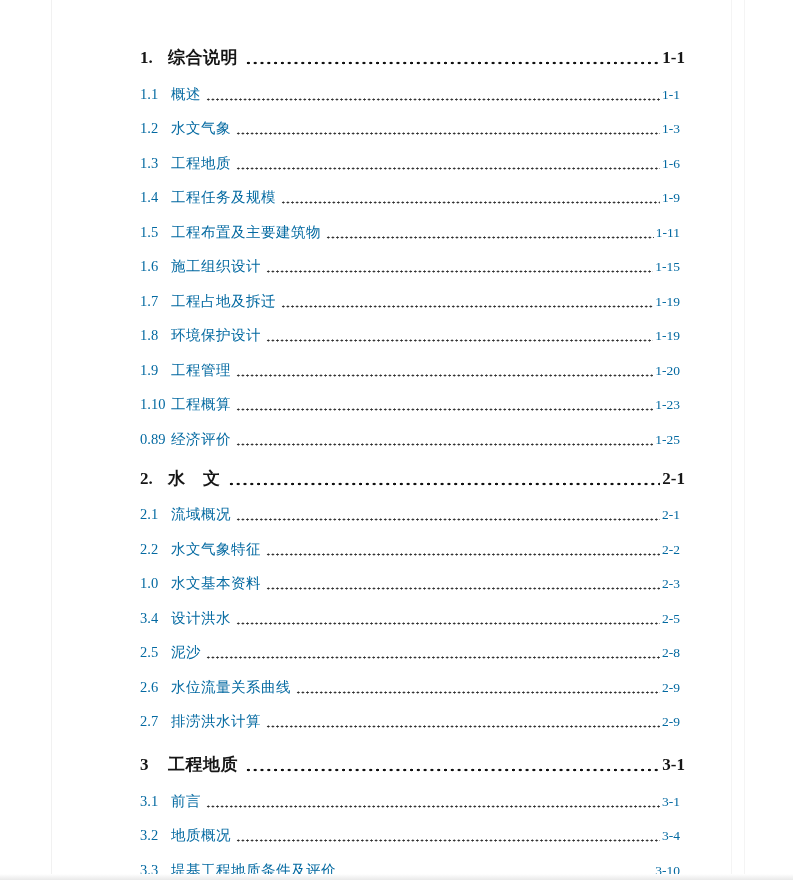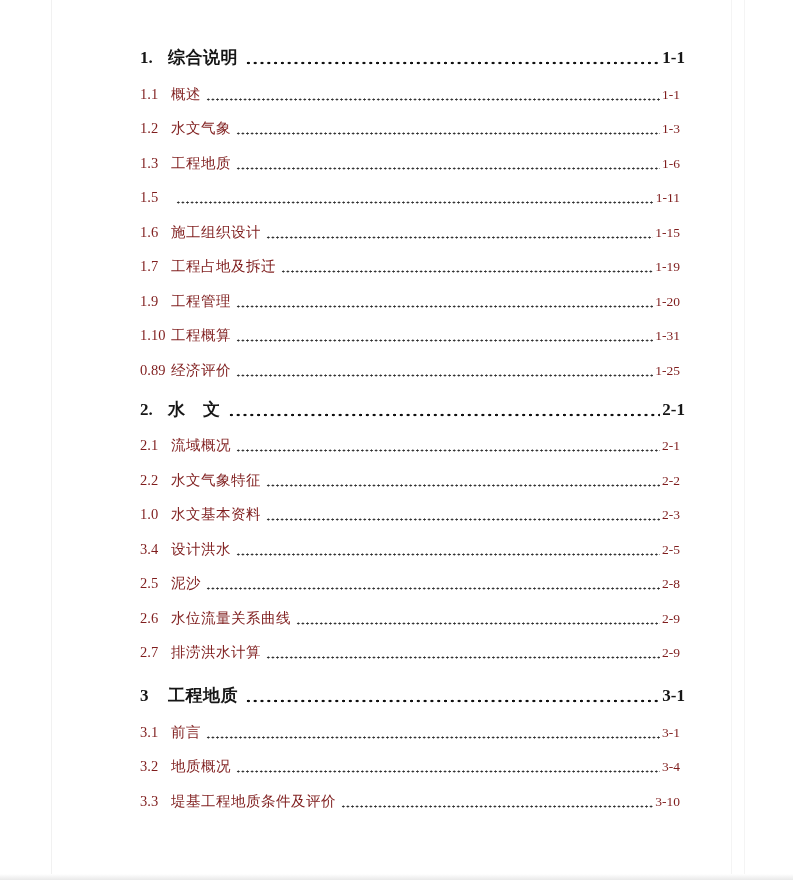--- a/index.html
+++ b/index.html
@@ -52,21 +52,21 @@
     line-height: 23px;
     height: 23px;
     color: #161616;
   }
   .row.sub {
     font-size: 14.5px;
     line-height: 19px;
     height: 19px;
     margin-top: 15.5px;
     padding-right: 5px;
-    color: #7f1d1d;
+    color: #0369a1;
   }
   .row.sub:first-of-type { margin-top: 9px; }
   .toc-section:nth-child(2) .row.header { margin-top: 18px; }
   .toc-section:nth-child(3) .row.header { margin-top: 22px; }
 
   .row.header .num { display: inline-block; width: 28px; flex: none; }
   .row.sub .num    { display: inline-block; width: 31px; flex: none; }
   .title { flex: none; letter-spacing: 0.5px; }
 
   .leader {
@@ -121,54 +121,67 @@
     <span class="pagenum">1-3</span>
   </div>
 
   <div class="row sub">
     <span class="num">1.3</span>
     <span class="title">工程地质</span>
     <span class="leader"></span>
     <span class="pagenum">1-6</span>
   </div>
 
+  <div class="row sub">
+    <span class="num">1.4</span>
+    <span class="title">工程任务及规模</span>
+    <span class="leader"></span>
+    <span class="pagenum">1-9</span>
+  </div>
 
   <div class="row sub">
     <span class="num">1.5</span>
+    <span class="title">工程布置及主要建筑物</span>
     <span class="leader"></span>
     <span class="pagenum">1-11</span>
   </div>
 
   <div class="row sub">
     <span class="num">1.6</span>
     <span class="title">施工组织设计</span>
     <span class="leader"></span>
     <span class="pagenum">1-15</span>
   </div>
 
   <div class="row sub">
     <span class="num">1.7</span>
     <span class="title">工程占地及拆迁</span>
     <span class="leader"></span>
     <span class="pagenum">1-19</span>
   </div>
 
+  <div class="row sub">
+    <span class="num">1.8</span>
+    <span class="title">环境保护设计</span>
+    <span class="leader"></span>
+    <span class="pagenum">1-19</span>
+  </div>
 
   <div class="row sub">
     <span class="num">1.9</span>
     <span class="title">工程管理</span>
     <span class="leader"></span>
     <span class="pagenum">1-20</span>
   </div>
 
   <div class="row sub">
     <span class="num">1.10</span>
     <span class="title">工程概算</span>
     <span class="leader"></span>
-    <span class="pagenum">1-31</span>
+    <span class="pagenum">1-23</span>
   </div>
 
   <div class="row sub">
     <span class="num">0.89</span>
     <span class="title">经济评价</span>
     <span class="leader"></span>
     <span class="pagenum">1-25</span>
   </div>
 </section>
 

